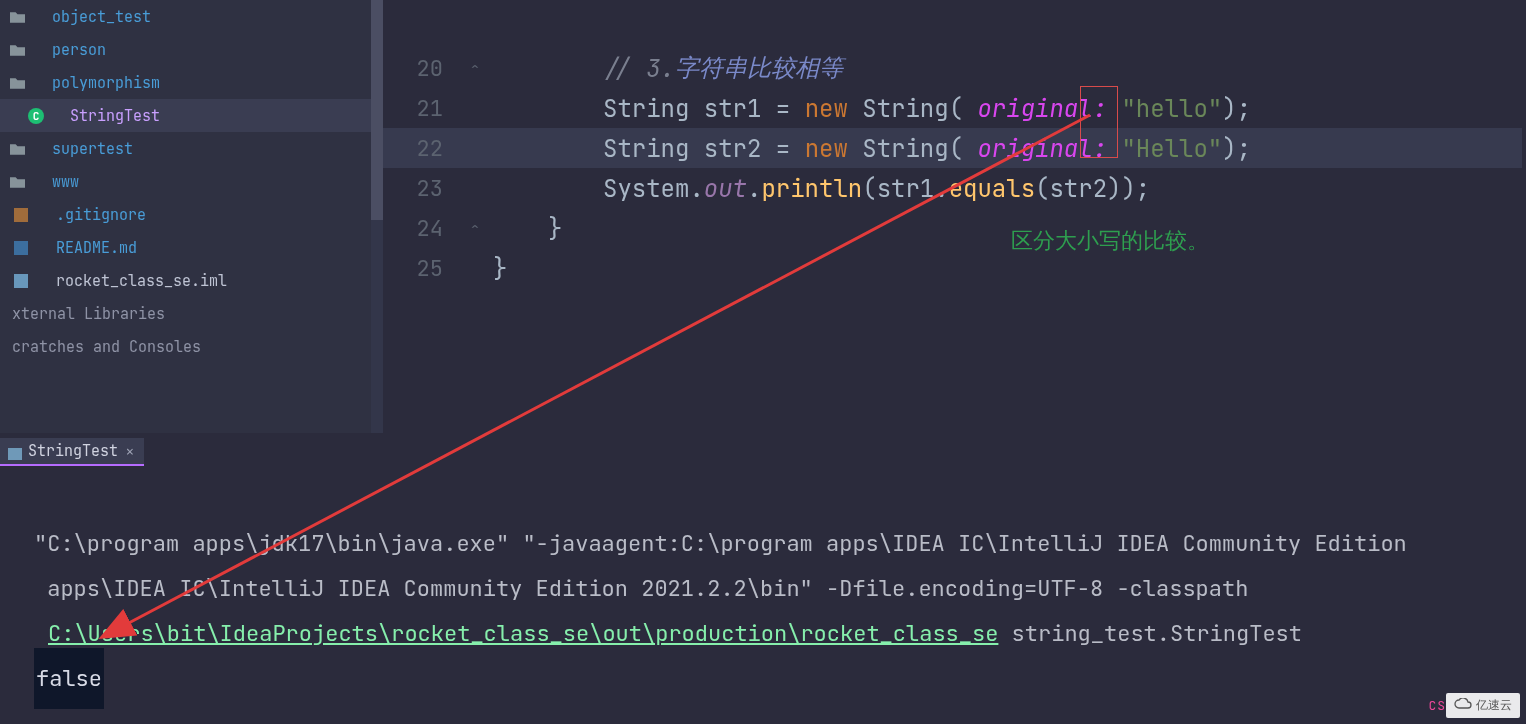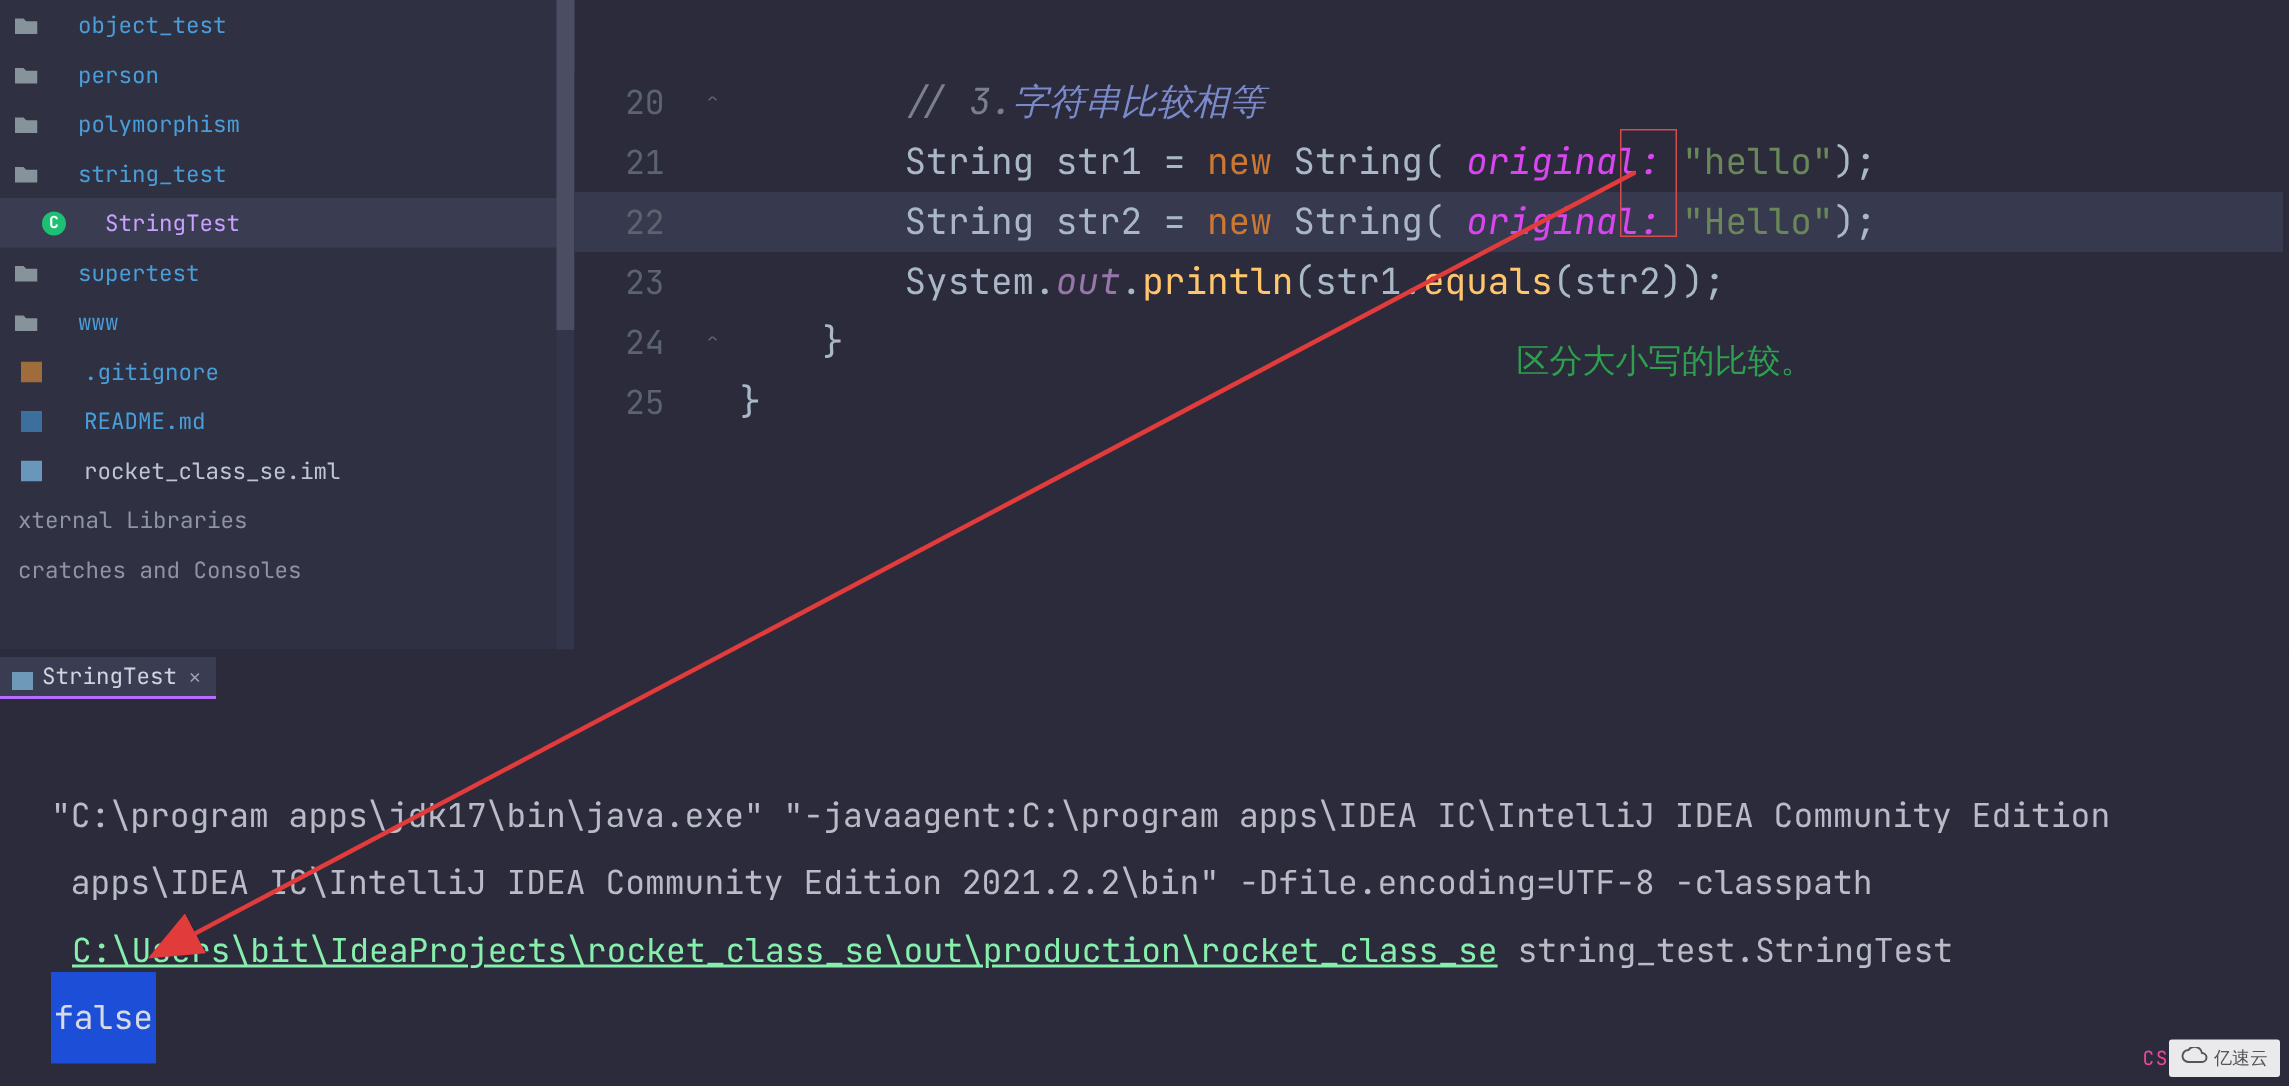--- a/index.html
+++ b/index.html
@@ -104,21 +104,21 @@
   }
   .run-tab .close { margin-left:8px; color:#9ea3b5; font-size:13px; }
   .run-tab .ricon { width:14px; height:12px; margin-right:6px; }
   .console-body {
     position:absolute; left:0; top:35px; right:0; bottom:0;
     padding:8px 0 0 34px;
     font-size:22px; line-height:45px; color:#b9bcc7;
     white-space:pre;
   }
   .console-link { color:#86efac; text-decoration:underline; }
-  .output-highlight { background:#1d4ed8; color:#d7dae5; padding:16px 2px; }
+  .output-highlight { background:#0f172a; color:#d7dae5; padding:16px 2px; }
   .watermark {
     position:absolute; right:6px; bottom:6px;
     background:rgba(255,255,255,0.9);
     color:#555; font-size:12px; padding:4px 8px;
     border-radius:2px; display:flex; align-items:center; gap:4px;
   }
   .csdn { position:absolute; right:80px; bottom:10px; color:#ec4899; font-size:13px; letter-spacing:1px; }
 
   
   .arrow-overlay {
@@ -147,28 +147,20 @@
       </span>
     <span>person</span>
   </div>
   <div class="tree-item indent1">
     <span class="icon folder-icon">
         <svg viewBox="0 0 16 12">
           <path fill="#87939A" d="M0 1h6l2 2h8v9H0z"></path>
         </svg>
       </span>
     <span>polymorphism</span>
-  </div>
-  <div class="tree-item indent1">
-    <span class="icon folder-icon">
-        <svg viewBox="0 0 16 12">
-          <path fill="#87939A" d="M0 1h6l2 2h8v9H0z"></path>
-        </svg>
-      </span>
-    <span>string_test</span>
   </div>
   <div class="tree-item indent2 selected">
     <span class="c-icon">C</span>
     <span style="color:#c9a0ff">StringTest</span>
   </div>
   <div class="tree-item indent1">
     <span class="icon folder-icon">
         <svg viewBox="0 0 16 12">
           <path fill="#87939A" d="M0 1h6l2 2h8v9H0z"></path>
         </svg>

